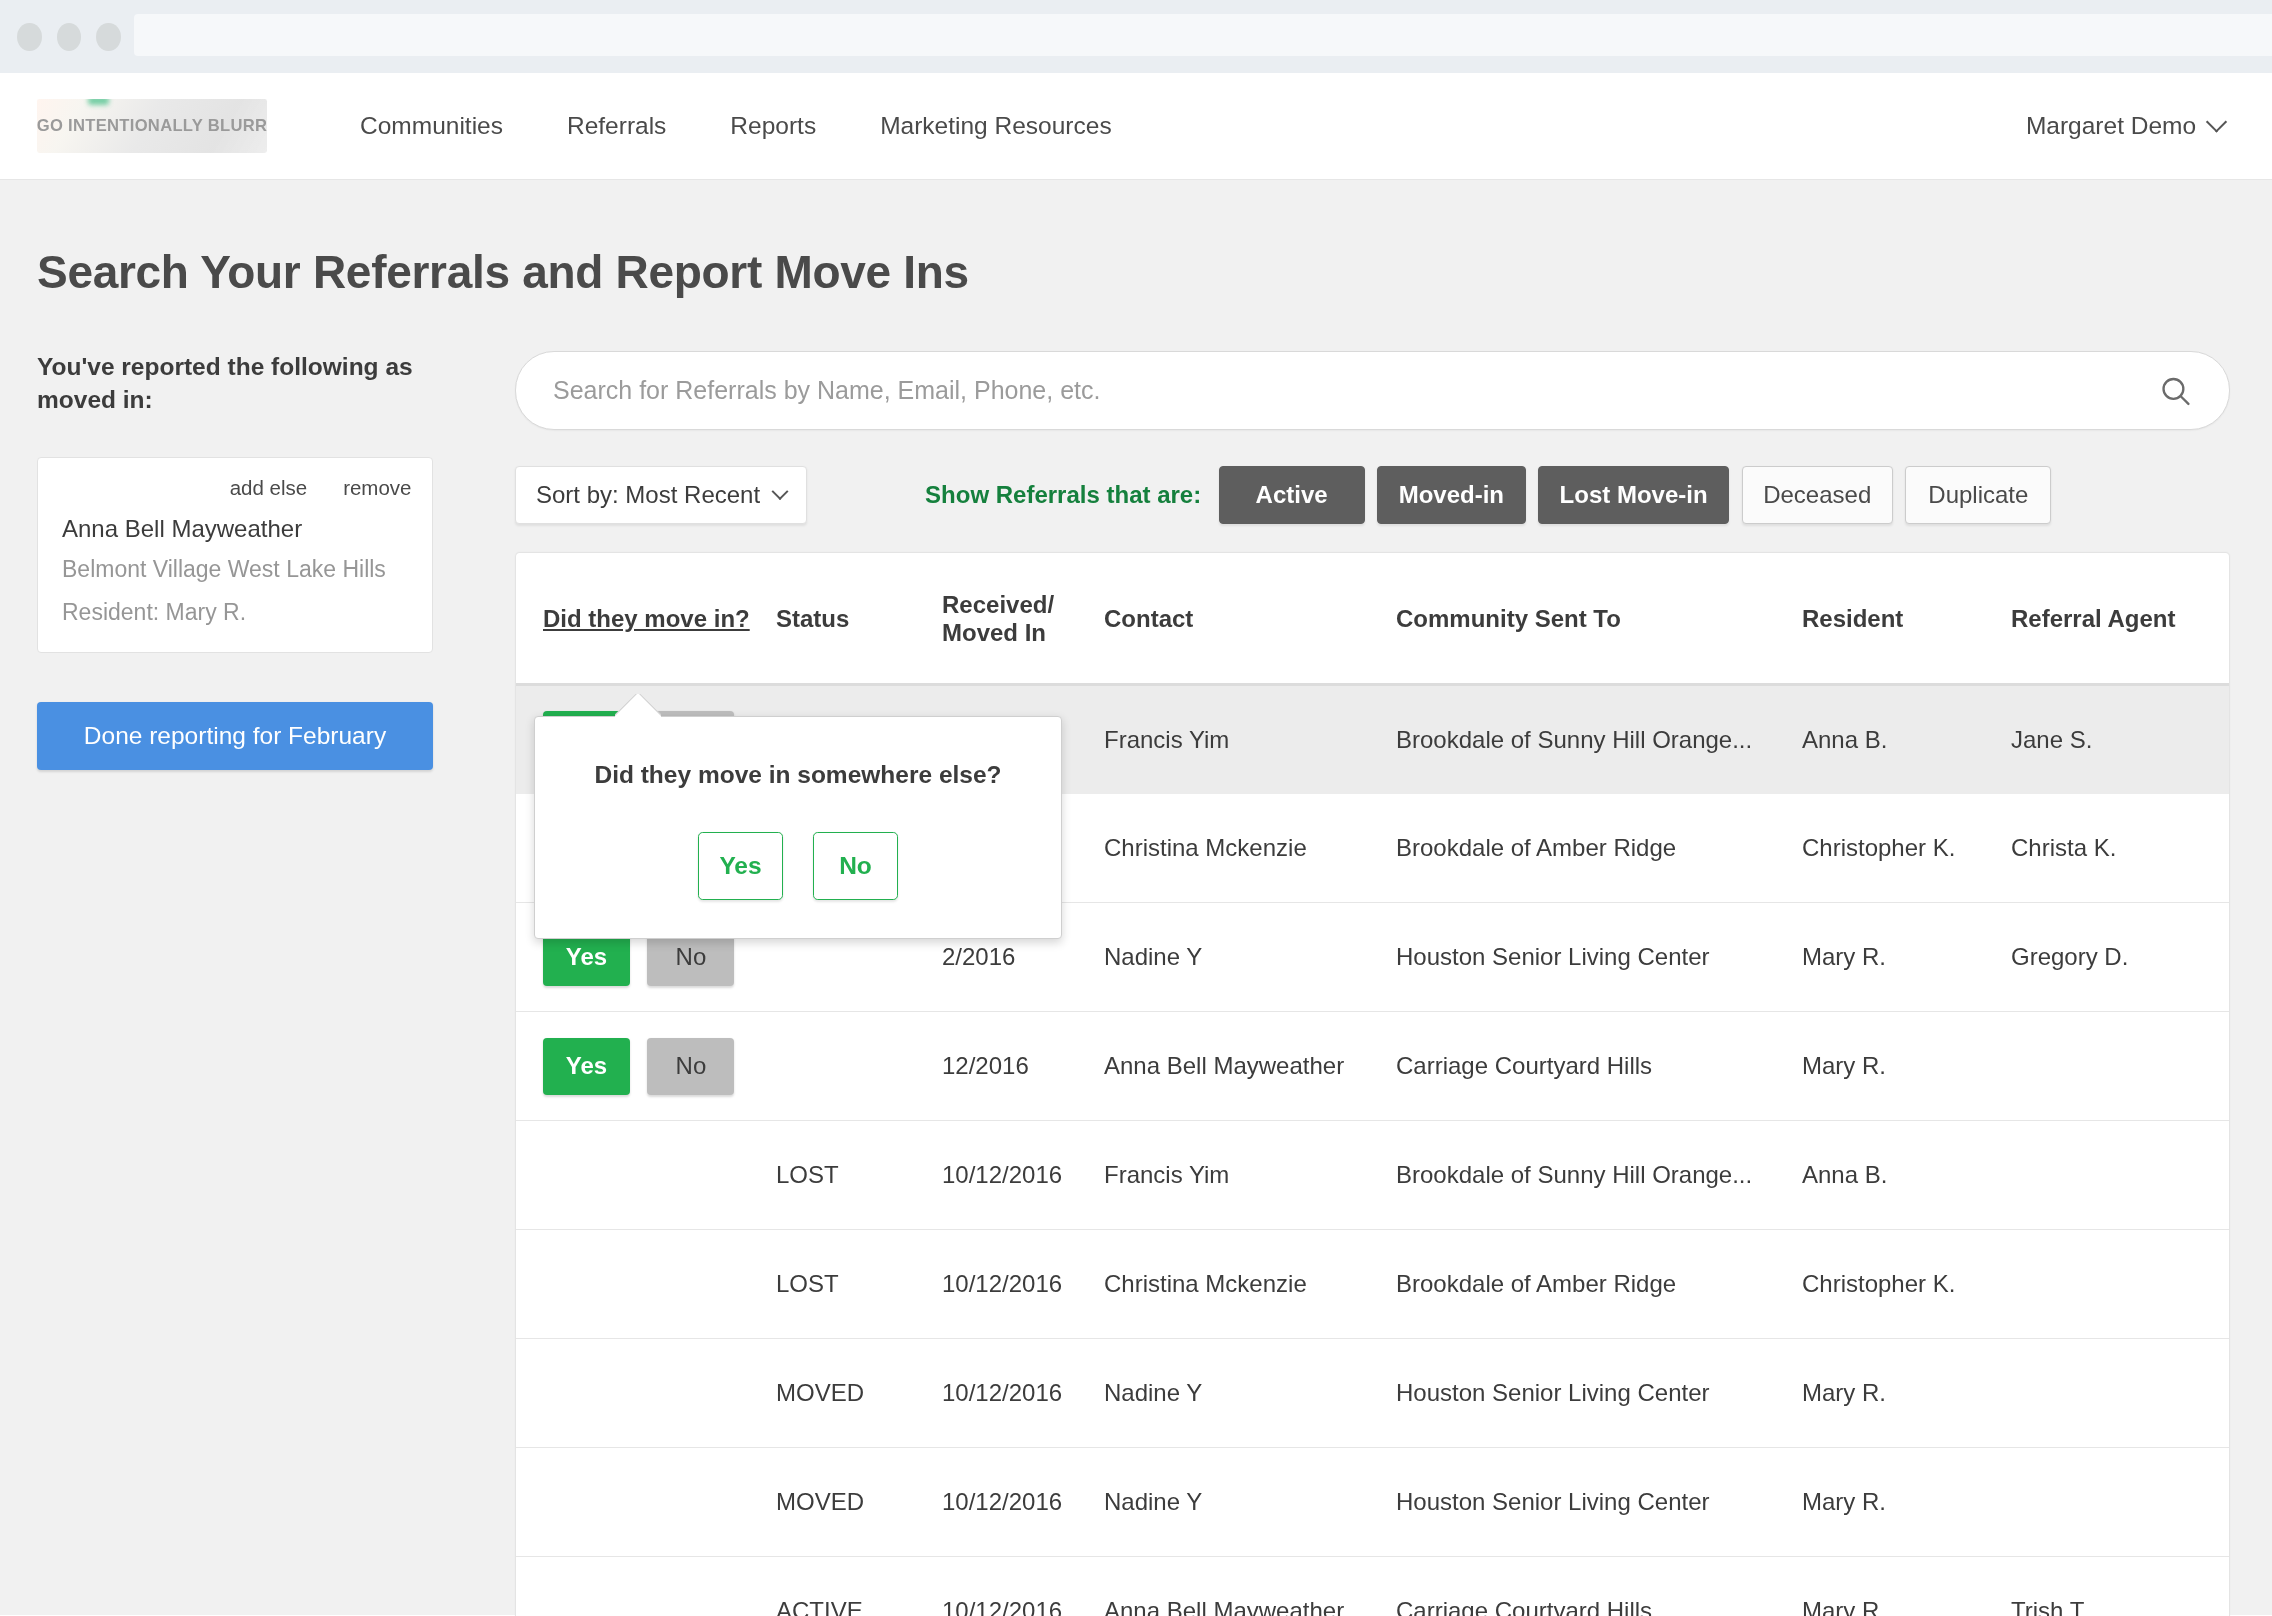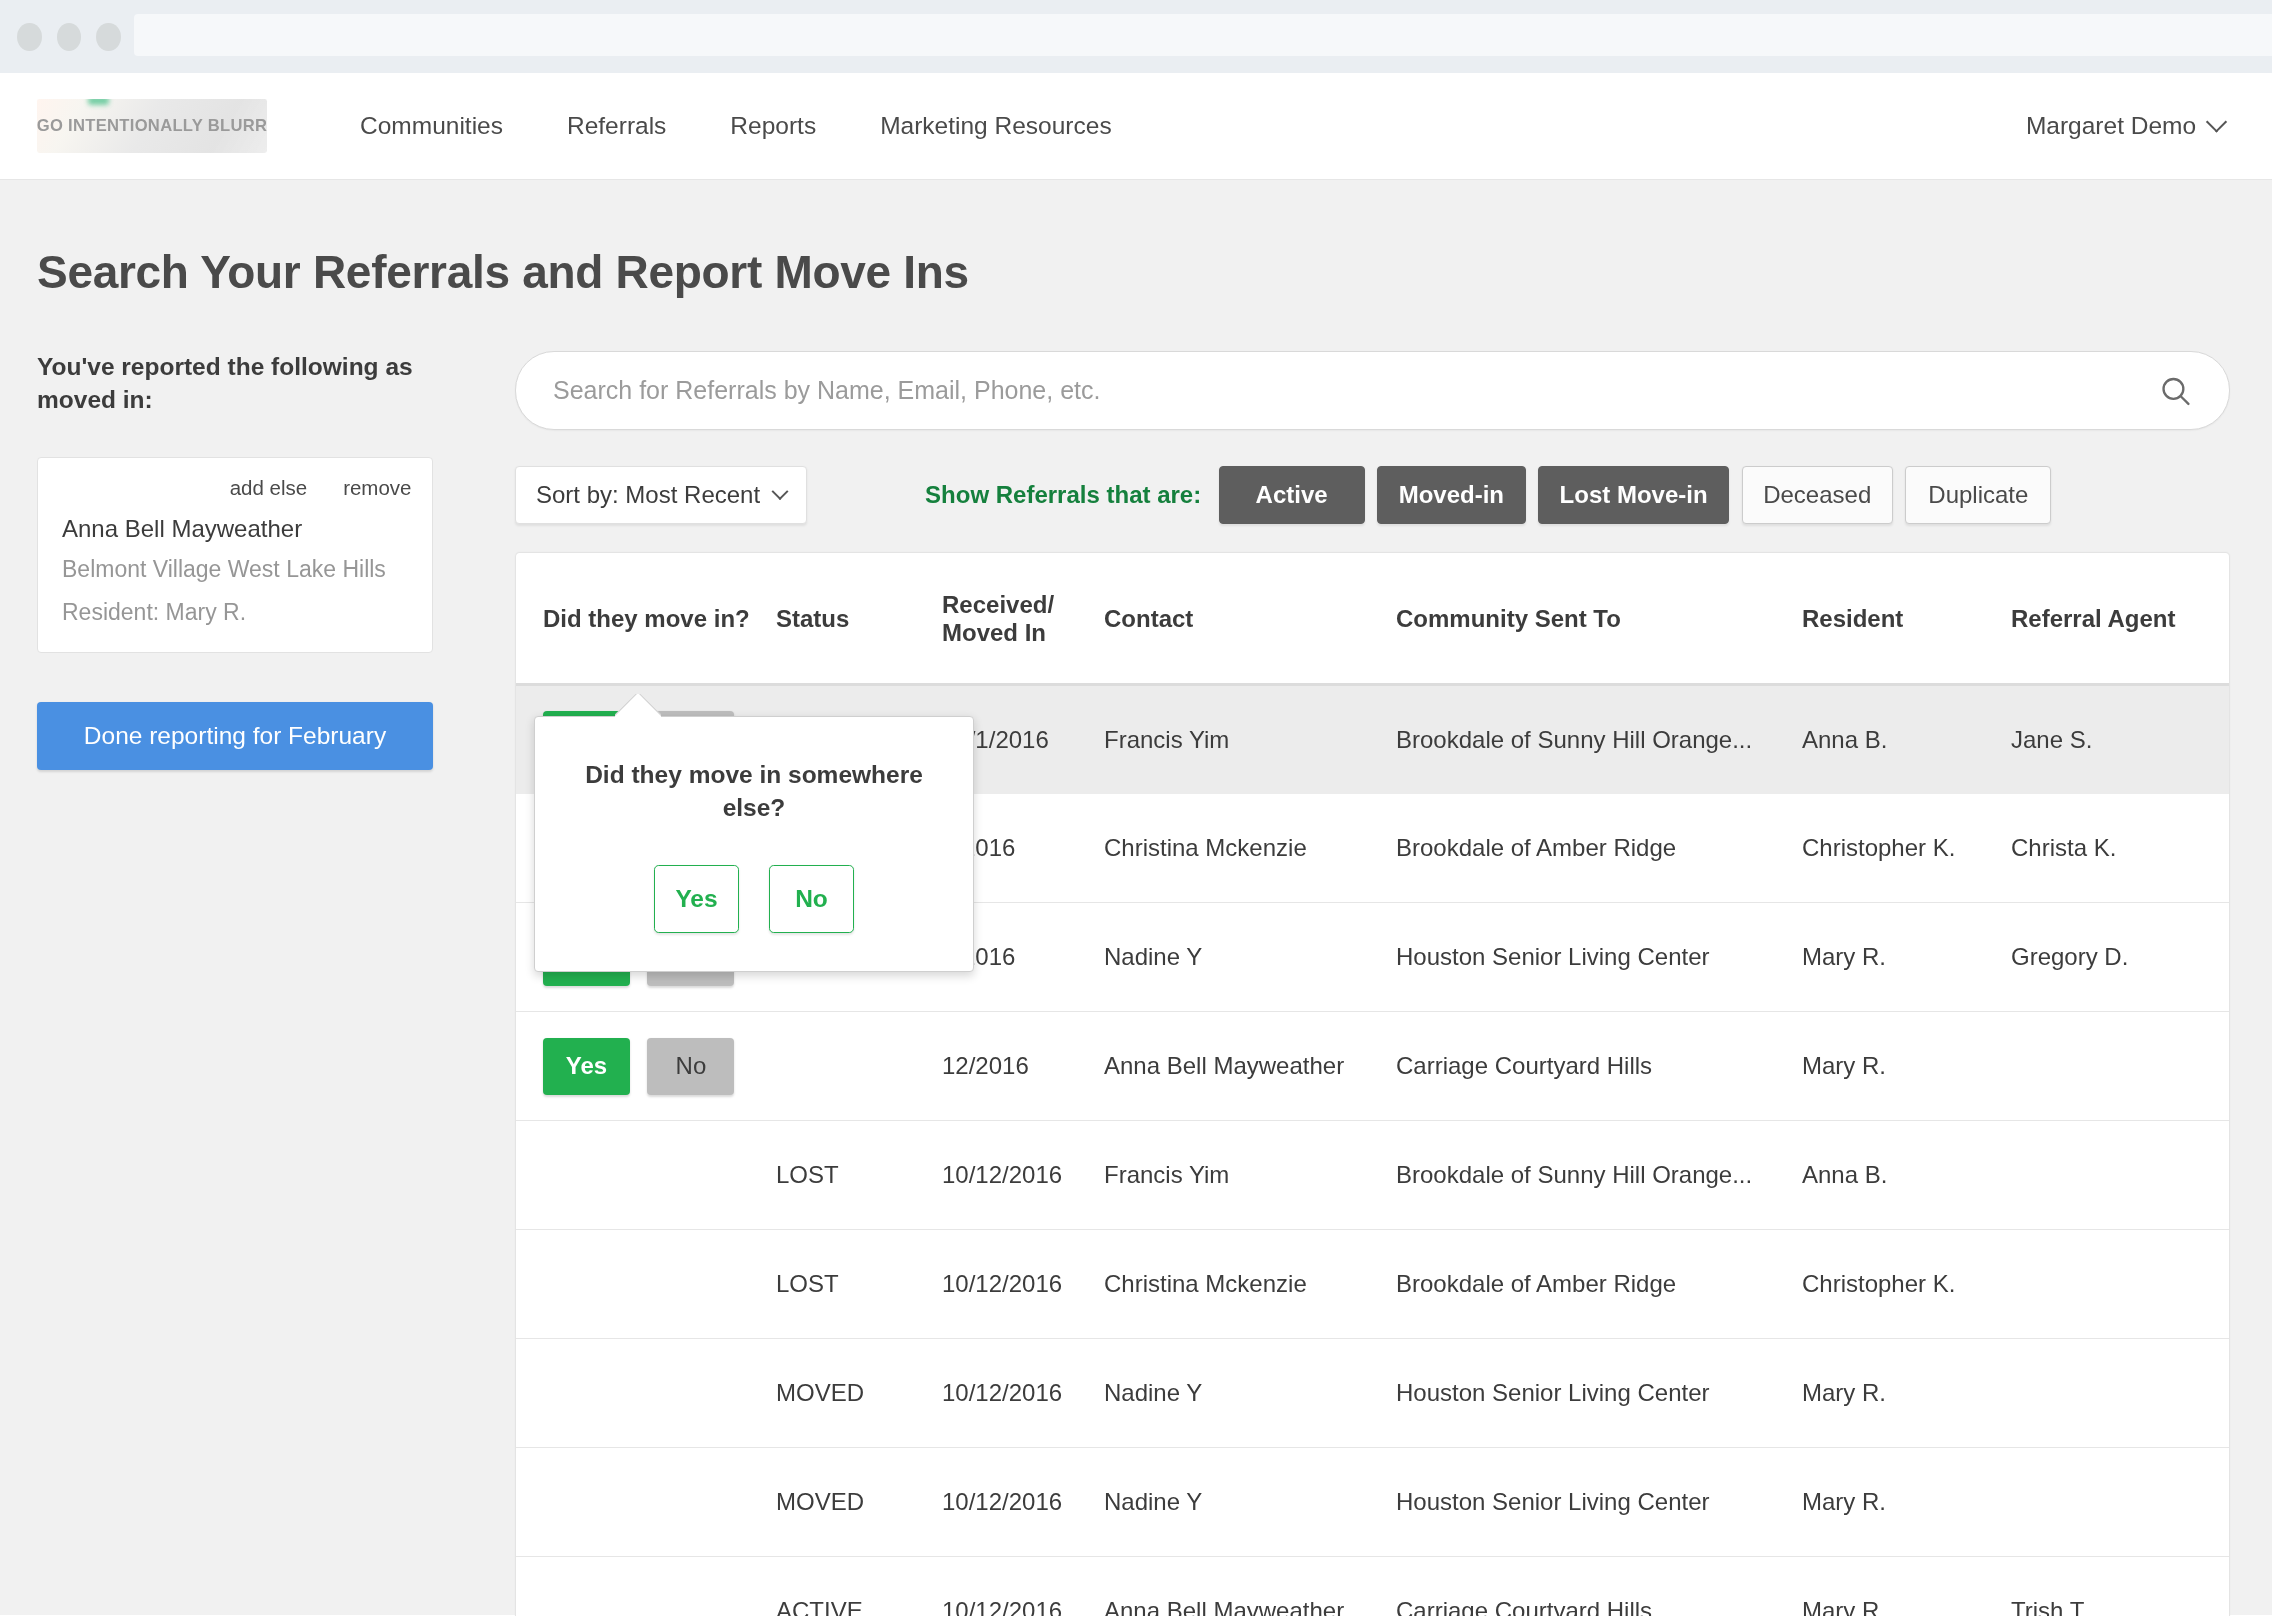--- a/index.html
+++ b/index.html
@@ -223,21 +223,21 @@
   table { width: 100%; border-collapse: collapse; table-layout: fixed; }
   thead th {
     text-align: left;
     font-size: 24px;
     font-weight: bold;
     color: #3c3c3c;
     padding: 38px 0 36px 0;
     vertical-align: middle;
     border-bottom: 3.2px solid #dcdcdc;
   }
-  th.c0 { width: 260px; padding-left: 27px; }
+  th.c0 { width: 260px; padding-left: 27px; text-decoration: underline; }
   th.c1 { width: 166px; }
   th.c2 { width: 162px; }
   th.c3 { width: 292px; }
   th.c4 { width: 406px; }
   th.c5 { width: 209px; }
   th.c6 { width: auto; }
 
   tbody td {
     font-size: 24px;
     color: #3c3c3c;
@@ -259,21 +259,21 @@
     box-shadow: 0 1.6px 2.4px rgba(0,0,0,.15);
   }
   .btn-yes { background: #22b04f; color: #fff; }
   .btn-no { background: #bdbdbd; color: #3c3c3c; font-weight: normal; }
 
   
   .popover {
     position: absolute;
     left: 19px;
     top: 365px;
-    width: 440px;
+    width: 528px;
     background: #fff;
     border: 0.8px solid #cfcfcf;
     border-radius: 4px;
     box-shadow: 0 3.2px 9.5px rgba(0,0,0,.16);
     padding: 41px 35px 38px;
     z-index: 30;
   }
   .popover-arrow {
     position: absolute;
     top: -23px; left: 80px;

